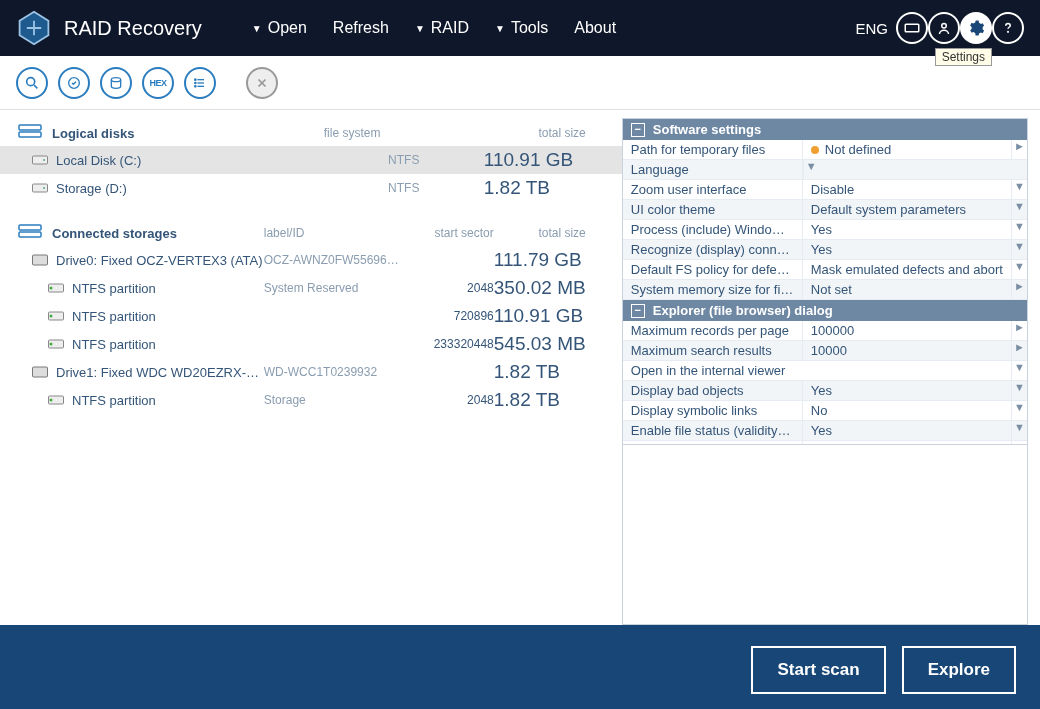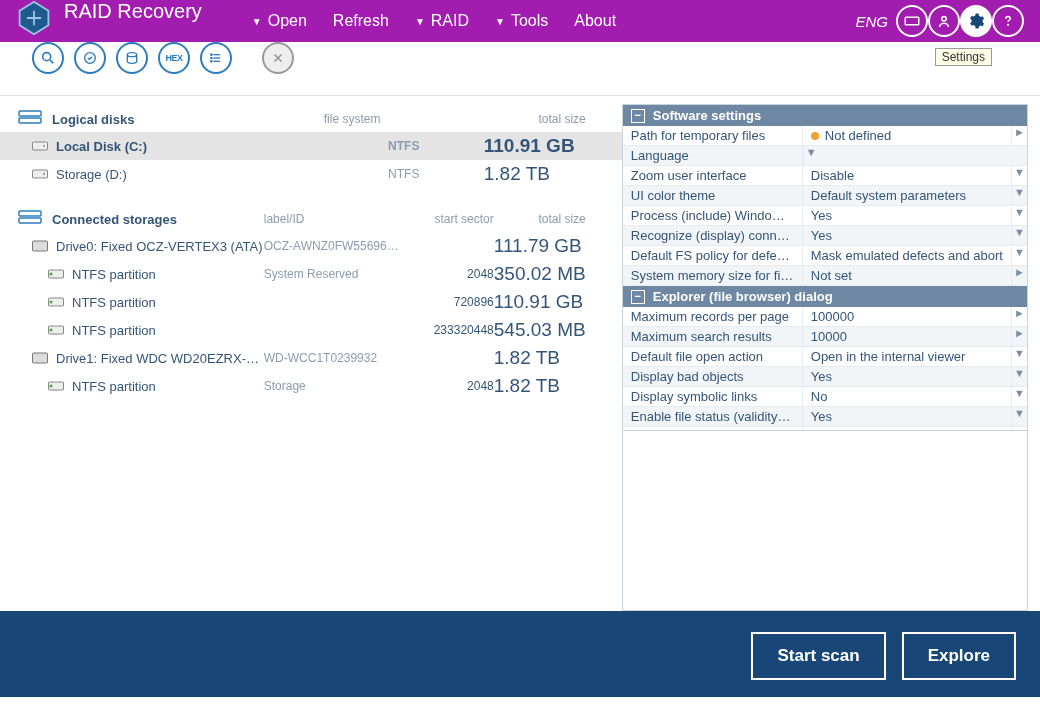--- a/index.html
+++ b/index.html
@@ -1,49 +1,49 @@
 <!DOCTYPE html>
 <html><head>
 <meta charset="utf-8">
 <style>
 * { margin: 0; padding: 0; box-sizing: border-box; font-family: "Segoe UI", Tahoma, sans-serif; }
 body { width: 1040px; height: 709px; background: #fff; overflow: hidden; font-size: 13px; color: #345578; }
 
 
-.menubar { height: 42px; background: #a21caf; display: flex; padding: 0 16px; color: #fff; position: relative; }
+.menubar { height: 56px; background: #0f172a; display: flex; align-items: center; padding: 0 16px; color: #fff; position: relative; }
 .app-logo { width: 36px; height: 36px; margin-right: 12px; }
 .app-title { font-size: 20px; font-weight: 400; color: #fff; margin-right: 40px; }
 .menu-items { display: flex; gap: 6px; align-items: center; }
 .menu-item { color: #fff; font-size: 16px; padding: 4px 10px; cursor: pointer; display: flex; align-items: center; gap: 4px; }
 .menu-caret { font-size: 10px; color: #fff; margin-right: 2px; }
-.menubar-right { margin-left: auto; display: flex; align-items: center; gap: 0; font-style: italic; }
+.menubar-right { margin-left: auto; display: flex; align-items: center; gap: 0; }
 .lang { color: #fff; font-size: 15px; margin-right: 8px; }
 .icon-btn { width: 32px; height: 32px; border: 2px solid #fff; border-radius: 50%; display: flex; align-items: center; justify-content: center; cursor: pointer; color: #fff; }
 .icon-btn.filled { background: #fff; color: #184676; border-color: #fff; }
 .icon-btn svg { width: 18px; height: 18px; }
 .tooltip { position: absolute; top: 48px; right: 48px; background: #fffde7; border: 1px solid #999; padding: 1px 6px; font-size: 12px; color: #333; z-index: 10; }
 
 
-.toolbar { height: 54px; display: flex; align-items: flex-start; padding: 0 32px; gap: 10px; border-bottom: 1px solid #e0e0e0; }
+.toolbar { height: 54px; display: flex; align-items: center; padding: 0 16px; gap: 10px; border-bottom: 1px solid #e0e0e0; }
 .tool-btn { width: 32px; height: 32px; border: 2px solid #2b7dbf; border-radius: 50%; display: flex; align-items: center; justify-content: center; color: #2b7dbf; font-size: 12px; font-weight: bold; cursor: pointer; }
 .tool-btn.hex { font-size: 9px; letter-spacing: -0.5px; }
 .tool-btn.close { border-color: #999; color: #999; background: #eee; }
 
 
 .content { display: flex; height: 515px; }
 .left-pane { width: 640px; padding: 10px 0; overflow-y: auto; }
 .right-pane { flex: 1; padding: 8px 12px 0 0; display: flex; flex-direction: column; }
 
 
 .section-header { display: flex; align-items: center; padding: 4px 18px; color: #345578; font-weight: 600; }
 .section-header .col1 { flex: 1; }
 .section-header .col2 { width: 160px; text-align: left; color: #8a9db0; font-weight: 400; font-size: 12px; }
 .section-header .col3 { width: 120px; text-align: right; color: #8a9db0; font-weight: 400; font-size: 12px; padding-right: 18px; }
 .disk-row { display: flex; align-items: center; padding: 3px 18px 3px 32px; cursor: pointer; color: #345578; }
-.disk-row.selected { background: #e4e4e4; font-weight: bold; }
+.disk-row.selected { background: #e4e4e4; }
 .disk-row.indent1 { padding-left: 32px; }
 .disk-row.indent2 { padding-left: 48px; }
 .disk-row .mini-icon { width: 16px; height: 12px; margin-right: 8px; flex-shrink: 0; }
 .disk-row .name { flex: 1; white-space: nowrap; overflow: hidden; text-overflow: ellipsis; }
 .disk-row .c2 { width: 160px; text-align: left; color: #8a9db0; font-size: 12px; white-space: nowrap; overflow: hidden; text-overflow: ellipsis; }
 .disk-row .c3 { width: 120px; color: #345578; font-size: 19px; padding-right: 18px; }
 .sep { height: 18px; }
 
 
 .settings-panel { flex: 1; overflow-y: auto; border: 1px solid #c9d3dd; position: relative; }
@@ -342,21 +342,20 @@
             <div class="arrow">►</div>
           </div>
           <div class="settings-row alt">
             <div class="skey">Maximum search results</div>
             <div class="sval">
               <span>10000</span>
             </div>
             <div class="arrow">►</div>
           </div>
           <div class="settings-row">
-            <div class="skey">Default file open action</div>
             <div class="sval">
               <span>Open in the internal viewer</span>
             </div>
             <div class="arrow">▼</div>
           </div>
           <div class="settings-row alt">
             <div class="skey">Display bad objects</div>
             <div class="sval">
               <span>Yes</span>
             </div>

